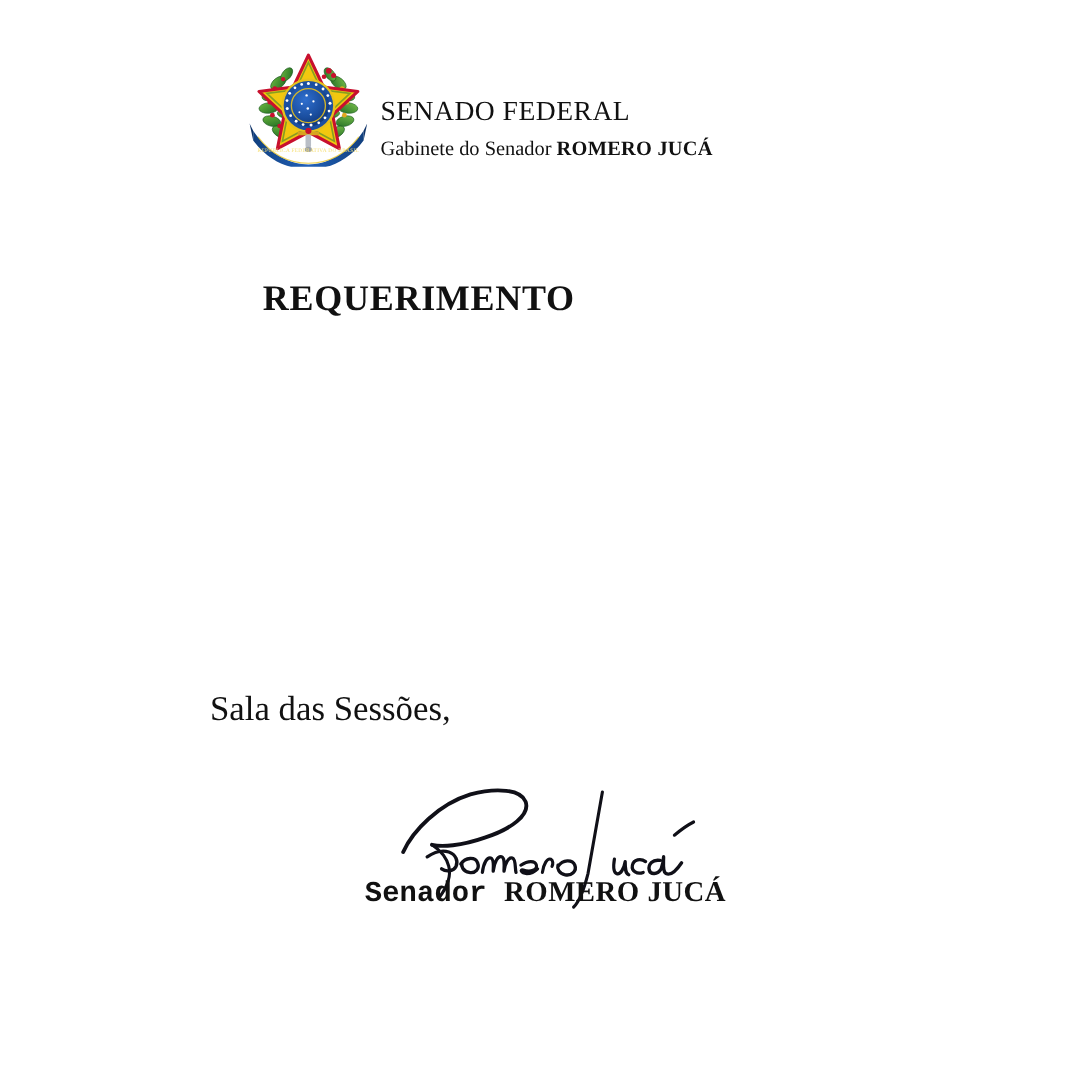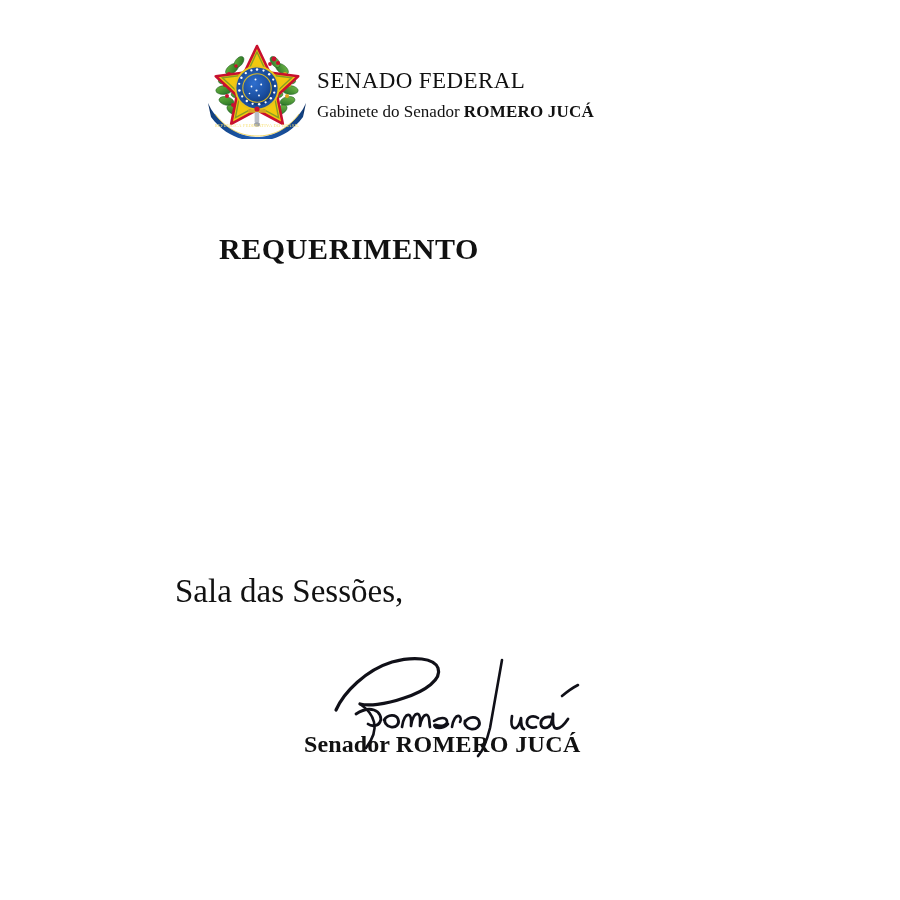--- a/index.html
+++ b/index.html
@@ -26,21 +26,21 @@
     background: #ffffff;
   }
 
   
   .letterhead {
     position: absolute;
     left: 205px;
     top: 33px;
     display: flex;
     flex-direction: row;
-    align-items: center;
+    align-items: flex-end;
   }
   .coat-wrap {
     width: 104px;
     height: 106px;
     flex: 0 0 104px;
     position: relative;
   }
   .coat-wrap svg { display: block; }
 
   .letterhead-text {
@@ -92,21 +92,21 @@
     font-size: 0.62em;
     vertical-align: 0.42em;
     line-height: 0;
   }
 
   
   .closing {
     position: absolute;
     left: 175px;
     top: 576px;
-    font-size: 33px;
+    font-size: 29px;
     line-height: 31px;
   }
 
   
   .signature-block {
     position: absolute;
     left: 300px;
     top: 648px;
     width: 340px;
     height: 120px;
@@ -122,21 +122,21 @@
   .signature-mark svg { display: block; }
   .signature-name {
     position: absolute;
     left: 4px;
     top: 83px;
     font-size: 24px;
     font-weight: 700;
     white-space: nowrap;
     letter-spacing: 0.1px;
   }
-  .signature-name .role { letter-spacing: 0.1px; }
+  .signature-name .role { letter-spacing: 0.1px; font-family: Liberation Mono, monospace; }
   .signature-name .name { letter-spacing: 0.4px; }
 </style>
 </head>
 <body>
 
 <div class="page">
 
   <div class="letterhead">
 
     <div class="coat-wrap">

